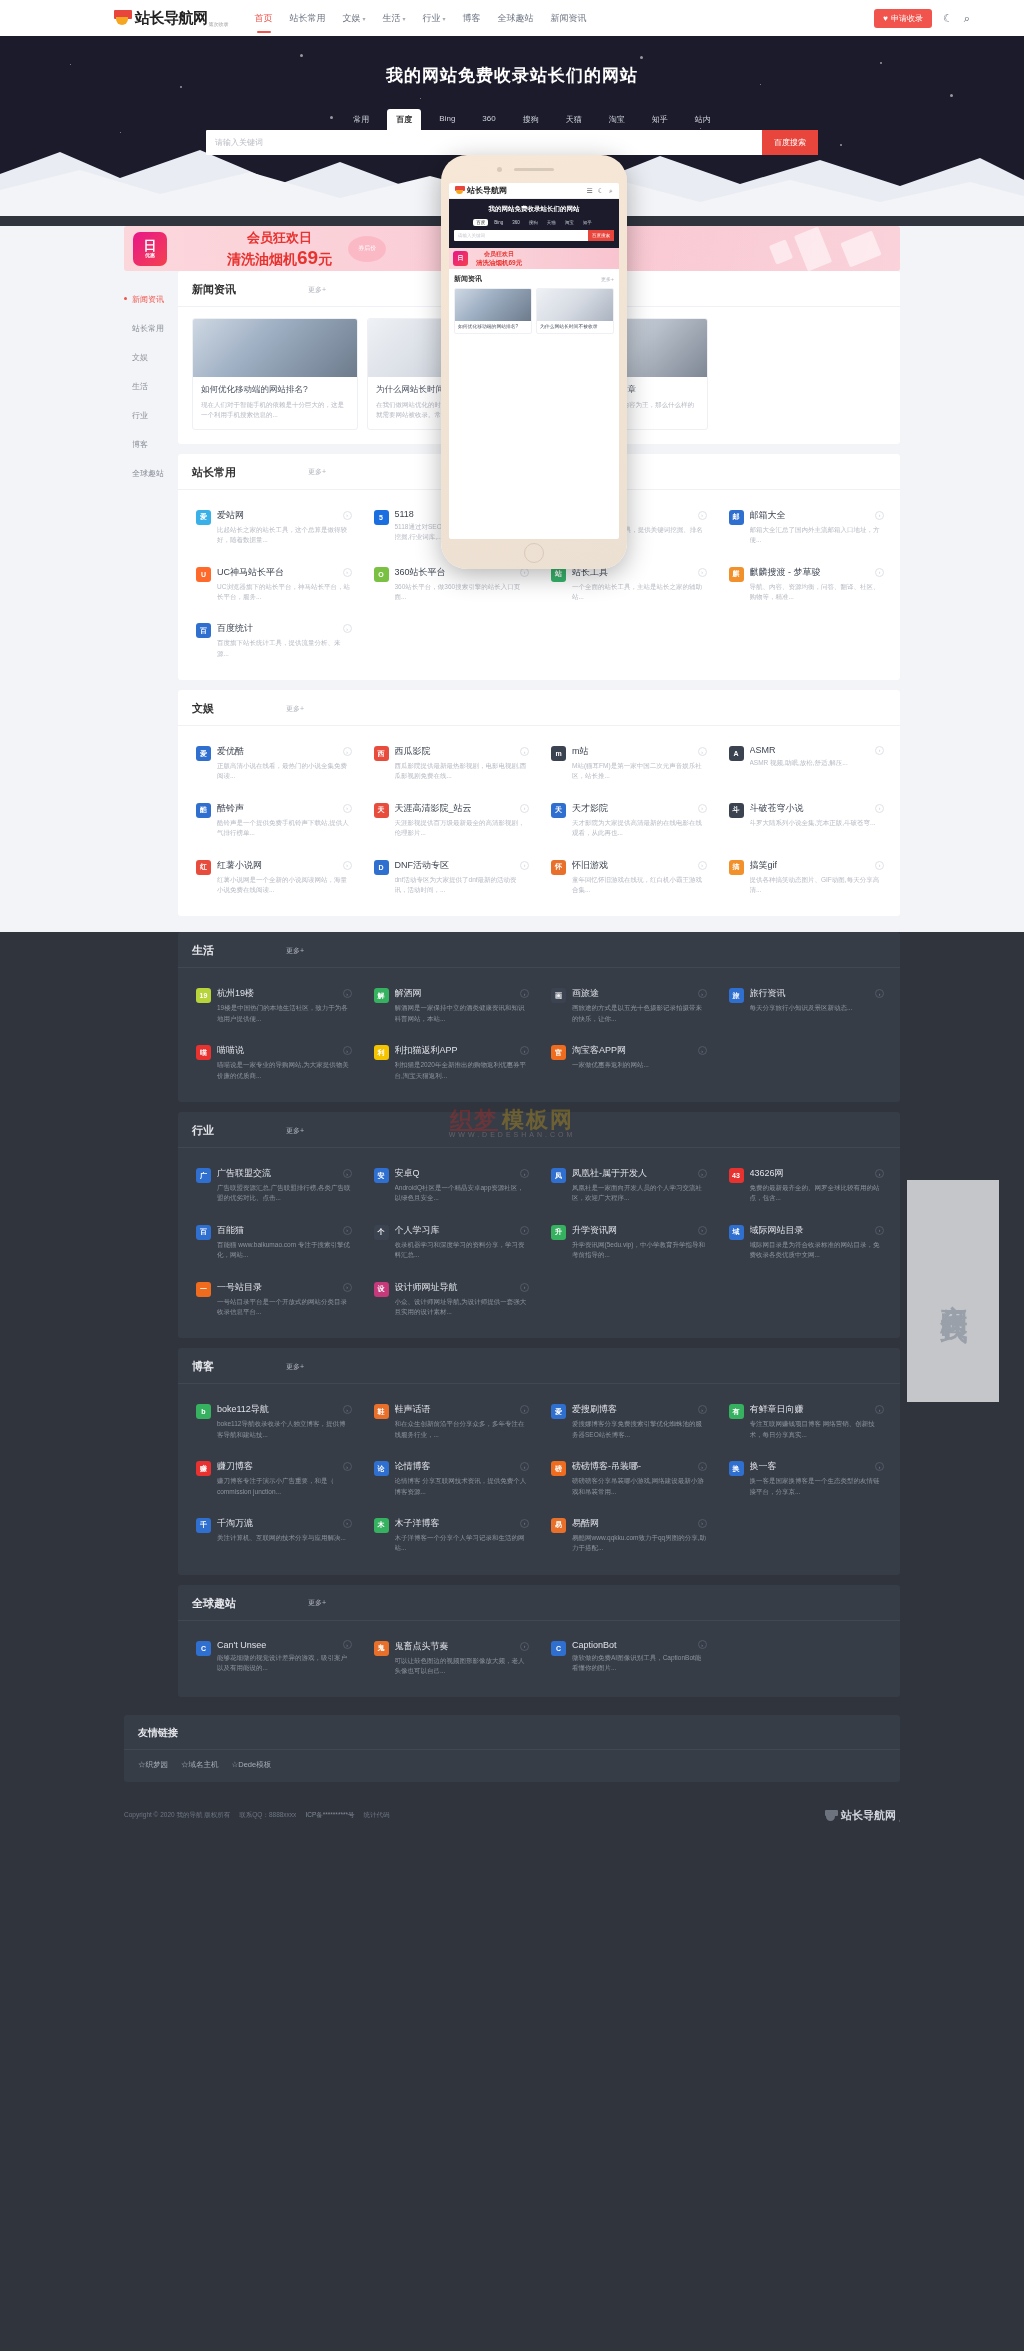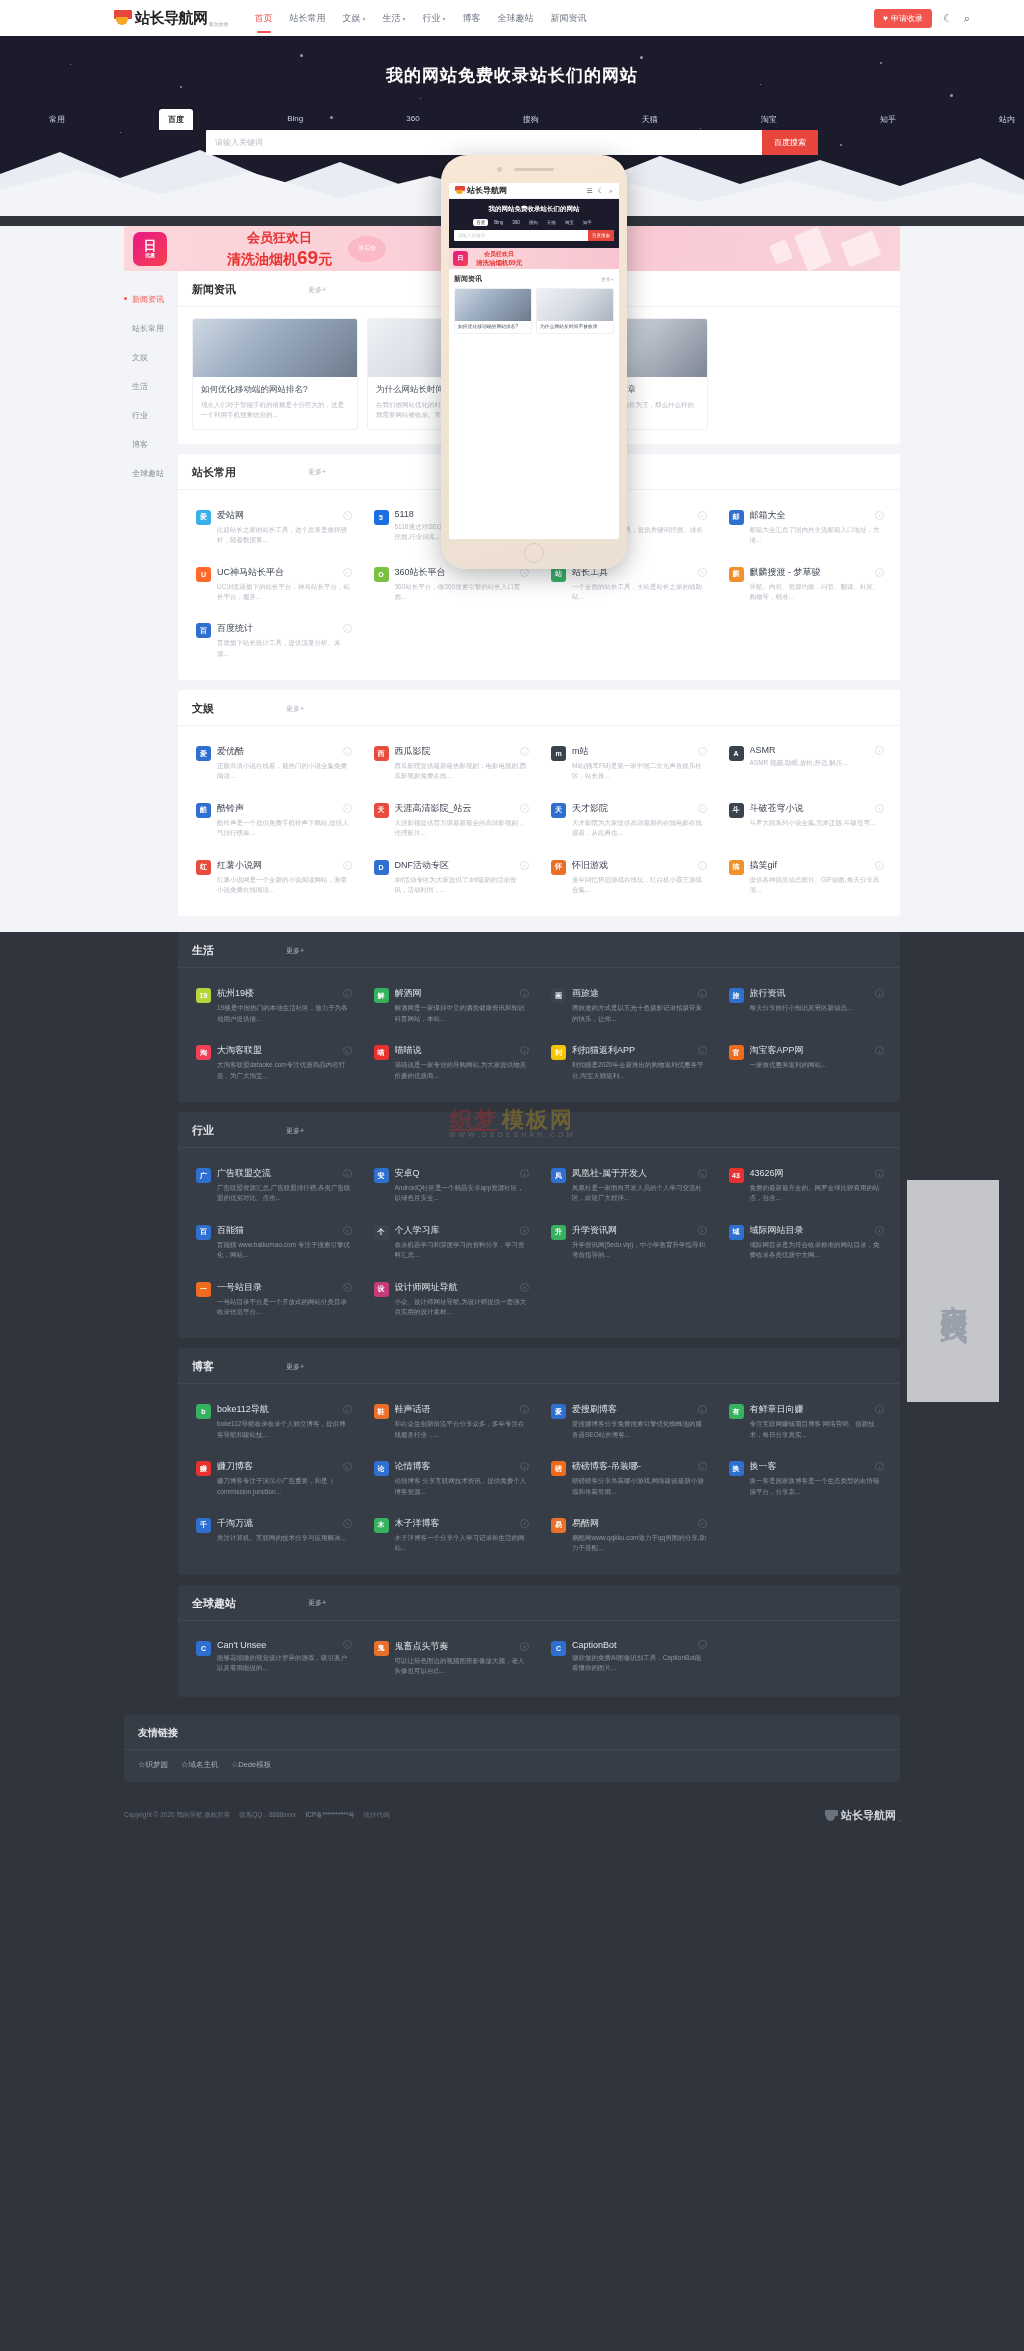--- a/index.html
+++ b/index.html
@@ -23,21 +23,21 @@
   .caret{font-size:6px;opacity:.6;}
   .nav-right{margin-left:auto;display:flex;align-items:center;gap:11px;margin-right:30px;}
   .apply-btn{background:#f0544c;color:#fff;font-size:8px;border-radius:3px;padding:4px 9px;display:flex;align-items:center;gap:3px;cursor:pointer;}
   .ico{color:#5a6270;font-size:11px;cursor:pointer;}
 
   
   .hero{height:180px;background:#1b1b2b;position:relative;overflow:hidden;}
   .stars span{position:absolute;background:#fff;border-radius:50%;opacity:.55;}
   .mountain{position:absolute;bottom:0;left:0;width:100%;height:72px;}
   .hero-title{position:relative;text-align:center;padding-top:28px;color:#fff;font-size:17px;font-weight:bold;letter-spacing:1px;z-index:3;}
-  .tabs{position:relative;display:flex;justify-content:space-between;gap:16px;margin-top:22px;z-index:3;padding-left:40px;}
+  .tabs{position:relative;display:flex;justify-content:center;gap:9px;margin-top:22px;z-index:3;padding-left:40px;}
   .tab{font-size:8px;color:#cfd2dc;padding:5px 9px;cursor:pointer;border-radius:3px 3px 0 0;}
   .tab.on{background:#fff;color:#333;font-weight:bold;}
   .searchbar{position:relative;z-index:3;margin:0 auto;width:612px;height:25px;background:#fff;display:flex;align-items:center;border-radius:1px;}
   .searchbar input{flex:1;border:0;outline:0;font-size:8px;color:#333;padding:0 9px;background:transparent;font-family:"Liberation Sans",sans-serif;}
   .searchbar input::placeholder{color:#b9bcc4;}
   .sbtn{background:#e8453c;color:#fff;font-size:8px;height:25px;padding:0 12px;display:flex;align-items:center;cursor:pointer;}
   .lightzone{background:#f3f4f7;padding-bottom:6px;}
   .darkzone{background:#2f343d;padding-bottom:6px;}
 
   .banner{width:776px;margin:10px auto 0;height:45px;border-radius:3px;overflow:hidden;position:relative;
@@ -585,30 +585,20 @@
                 <div class="lk-ico" style="background: rgb(47, 111, 208);">旅</div>
                 <div class="lk-body">
                   <div class="lk-top">
                     <span class="lk-name">旅行资讯</span>
                     <span class="lk-arrow">›</span>
                   </div>
                   <div class="lk-desc">每天分享旅行小知识及景区新动态...</div>
                 </div>
               </div>
               <div class="link">
-                <div class="lk-ico" style="background: rgb(239, 64, 86);">淘</div>
-                <div class="lk-body">
-                  <div class="lk-top">
-                    <span class="lk-name">大淘客联盟</span>
-                    <span class="lk-arrow">›</span>
-                  </div>
-                  <div class="lk-desc">大淘客联盟dataoke.com专注优质商品内容打造，为广大淘宝...</div>
-                </div>
-              </div>
-              <div class="link">
                 <div class="lk-ico" style="background: rgb(232, 50, 47);">喵</div>
                 <div class="lk-body">
                   <div class="lk-top">
                     <span class="lk-name">喵喵说</span>
                     <span class="lk-arrow">›</span>
                   </div>
                   <div class="lk-desc">喵喵说是一家专业的导购网站,为大家提供物美价廉的优质商...</div>
                 </div>
               </div>
               <div class="link">

